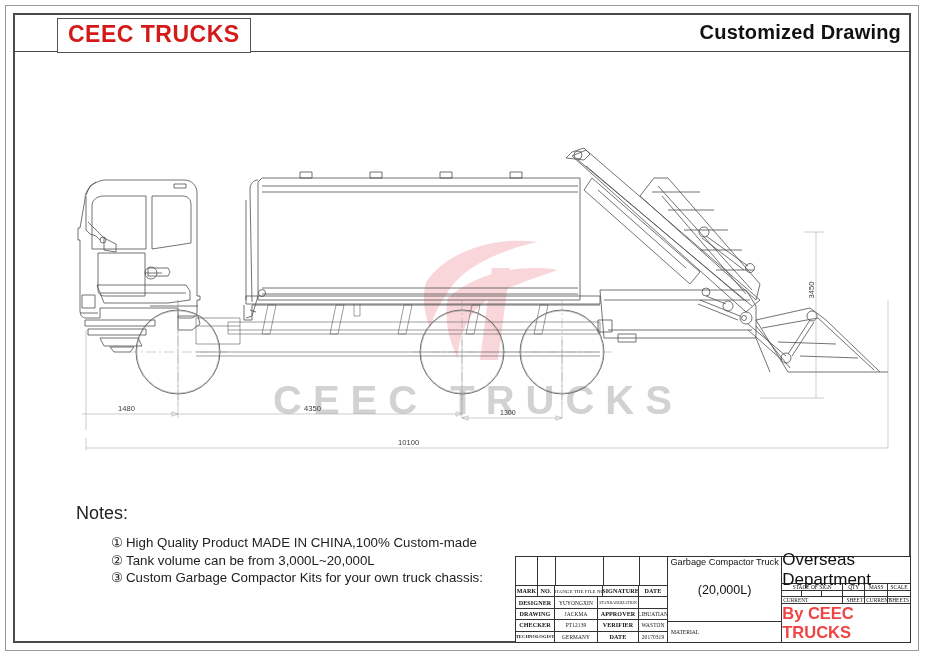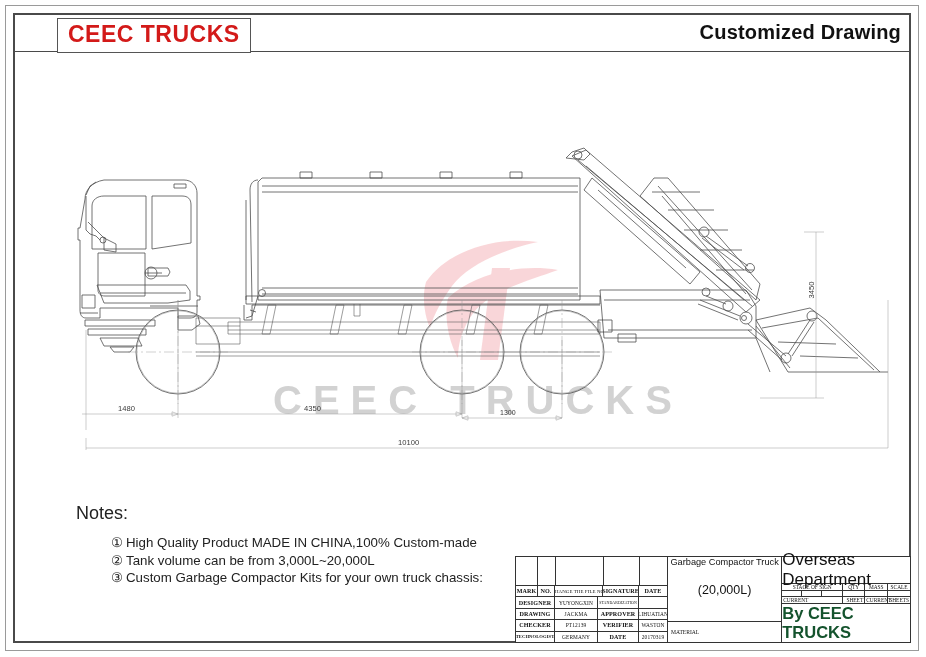--- a/index.html
+++ b/index.html
@@ -80,21 +80,21 @@
   .tb-right .sblank{display:flex;border-bottom:1px solid #333;height:13px;}
   .tb-right .sblank div{border-right:1px solid #333;box-sizing:border-box;}
   .tb-right .sblank div:last-child{border-right:none;}
   .tb-right .crow{display:flex;border-bottom:1px solid #333;height:10px;}
   .tb-right .crow div{border-right:1px solid #333;box-sizing:border-box;
       font-size:5.4px;font-family:"Liberation Serif",serif;color:#111;
       display:flex;align-items:center;white-space:nowrap;padding:0 1px;}
   .tb-right .crow div:last-child{border-right:none;}
   .tb-right .crow div.r{justify-content:flex-end;}
   .tb-right .byline{flex:1;display:flex;align-items:center;justify-content:center;
-      font-size:16.5px;font-weight:bold;color:#14532d;}
+      font-size:16.5px;font-weight:bold;color:#ef4444;}
 
   .dimtxt{font-family:"Liberation Sans",sans-serif;fill:#3a3a3a;}
 </style>
 </head>
 <body>
 
 <div id="sheet">
 
   <div class="outer-frame"></div>
   <div class="inner-frame"></div>

